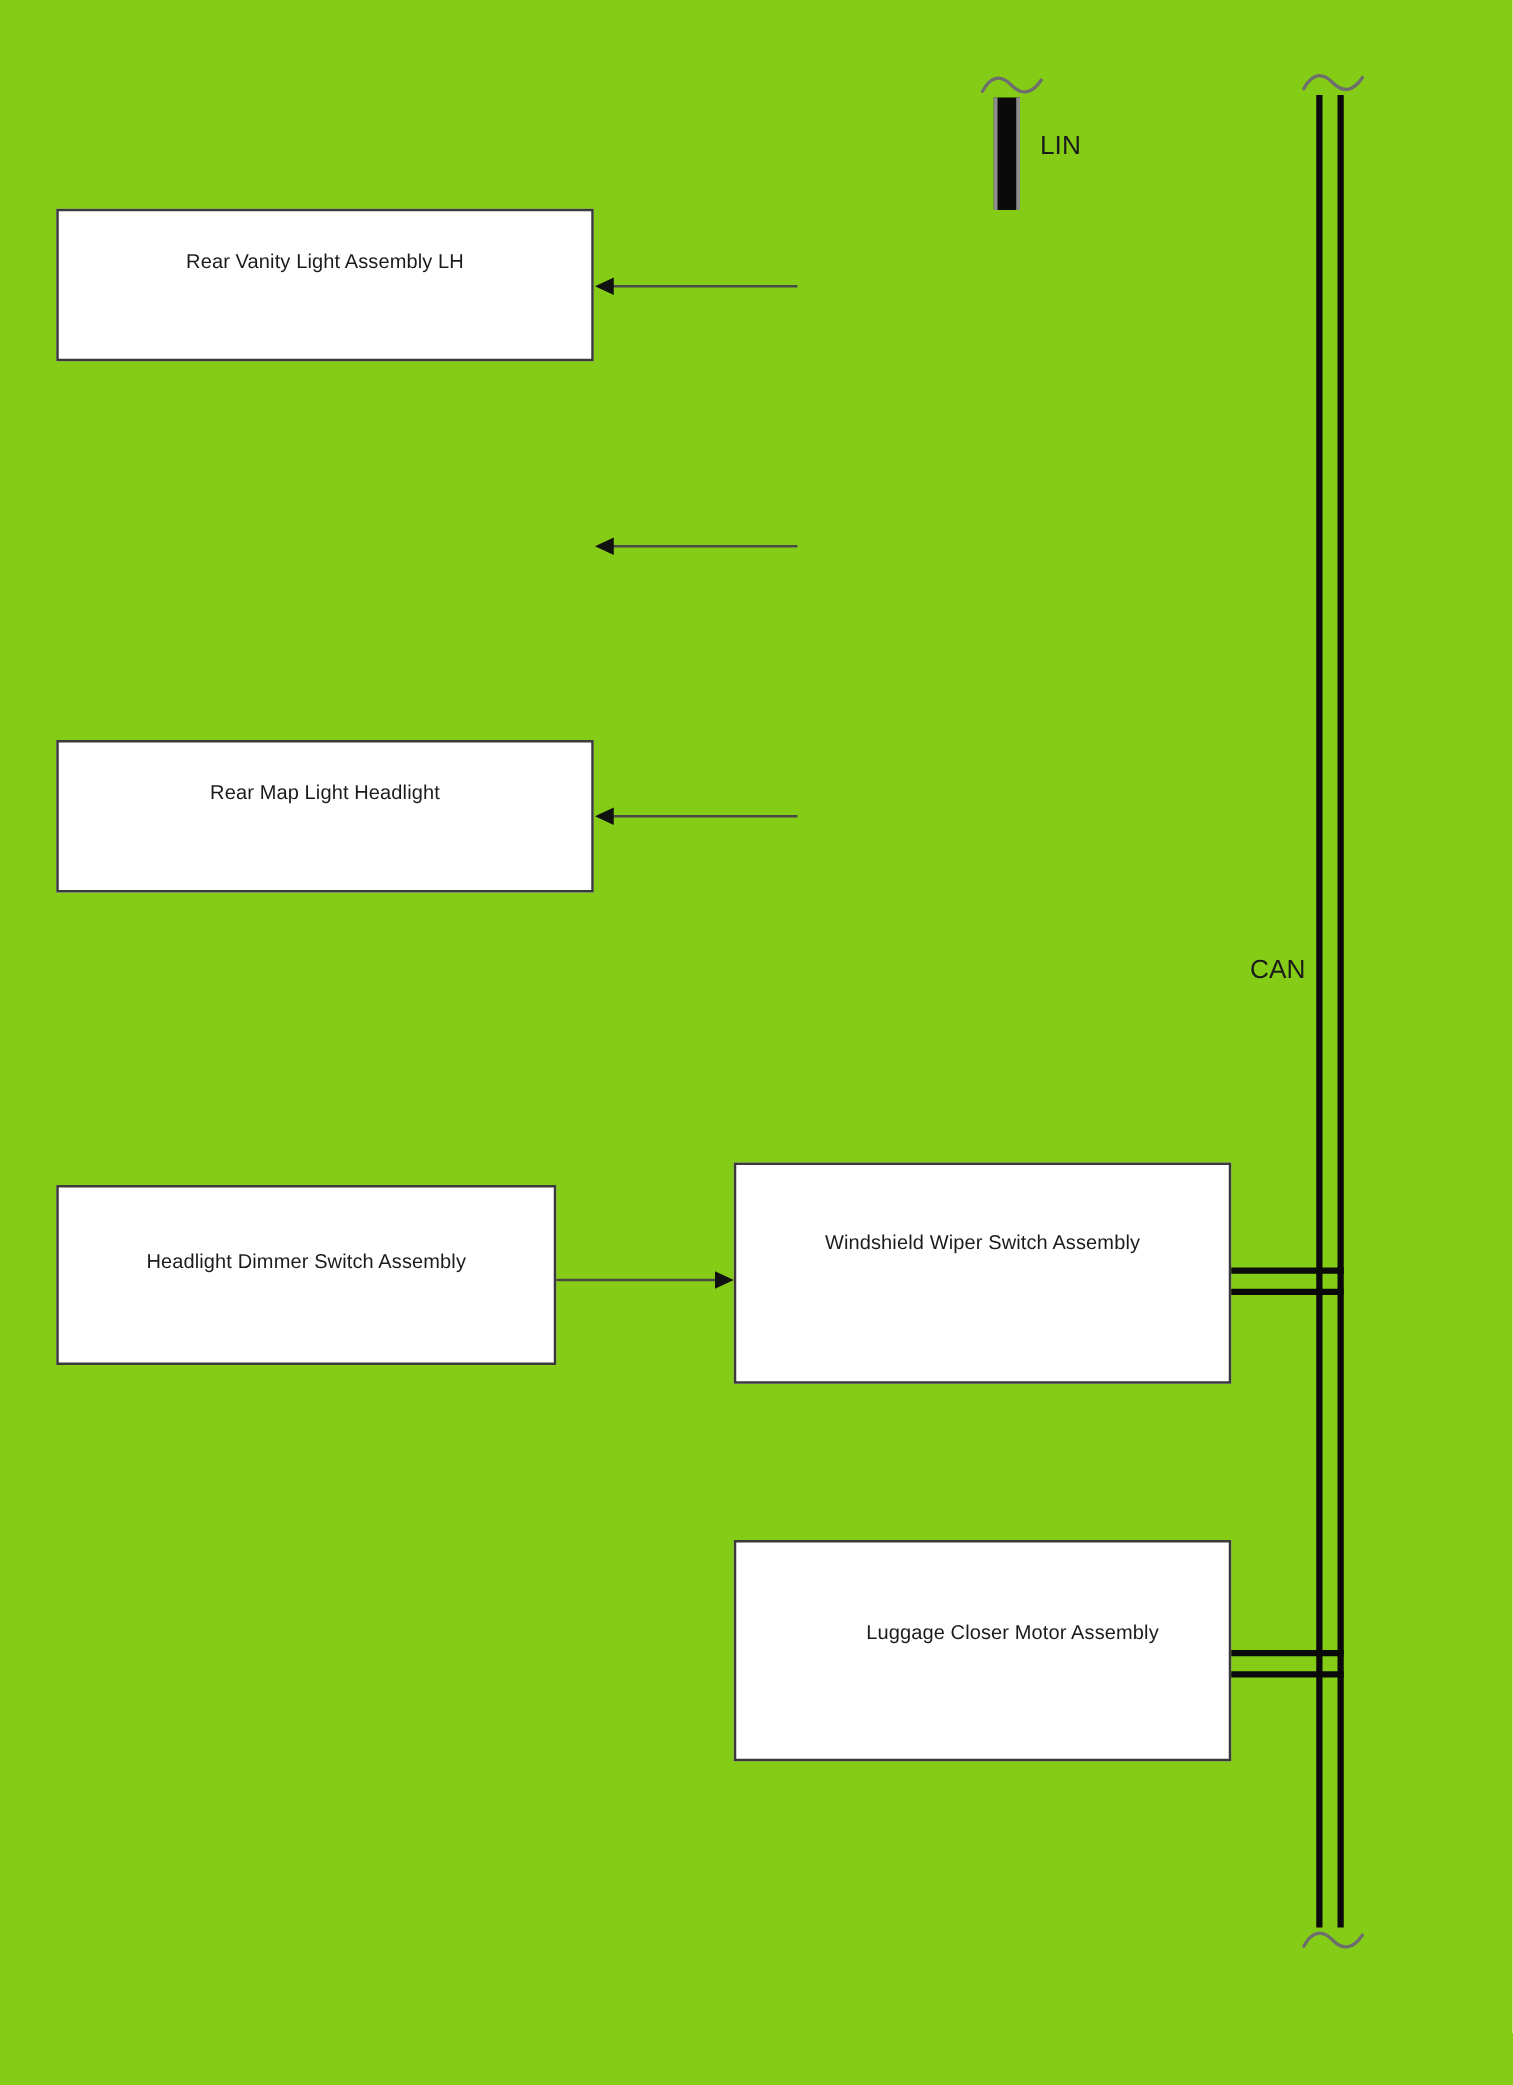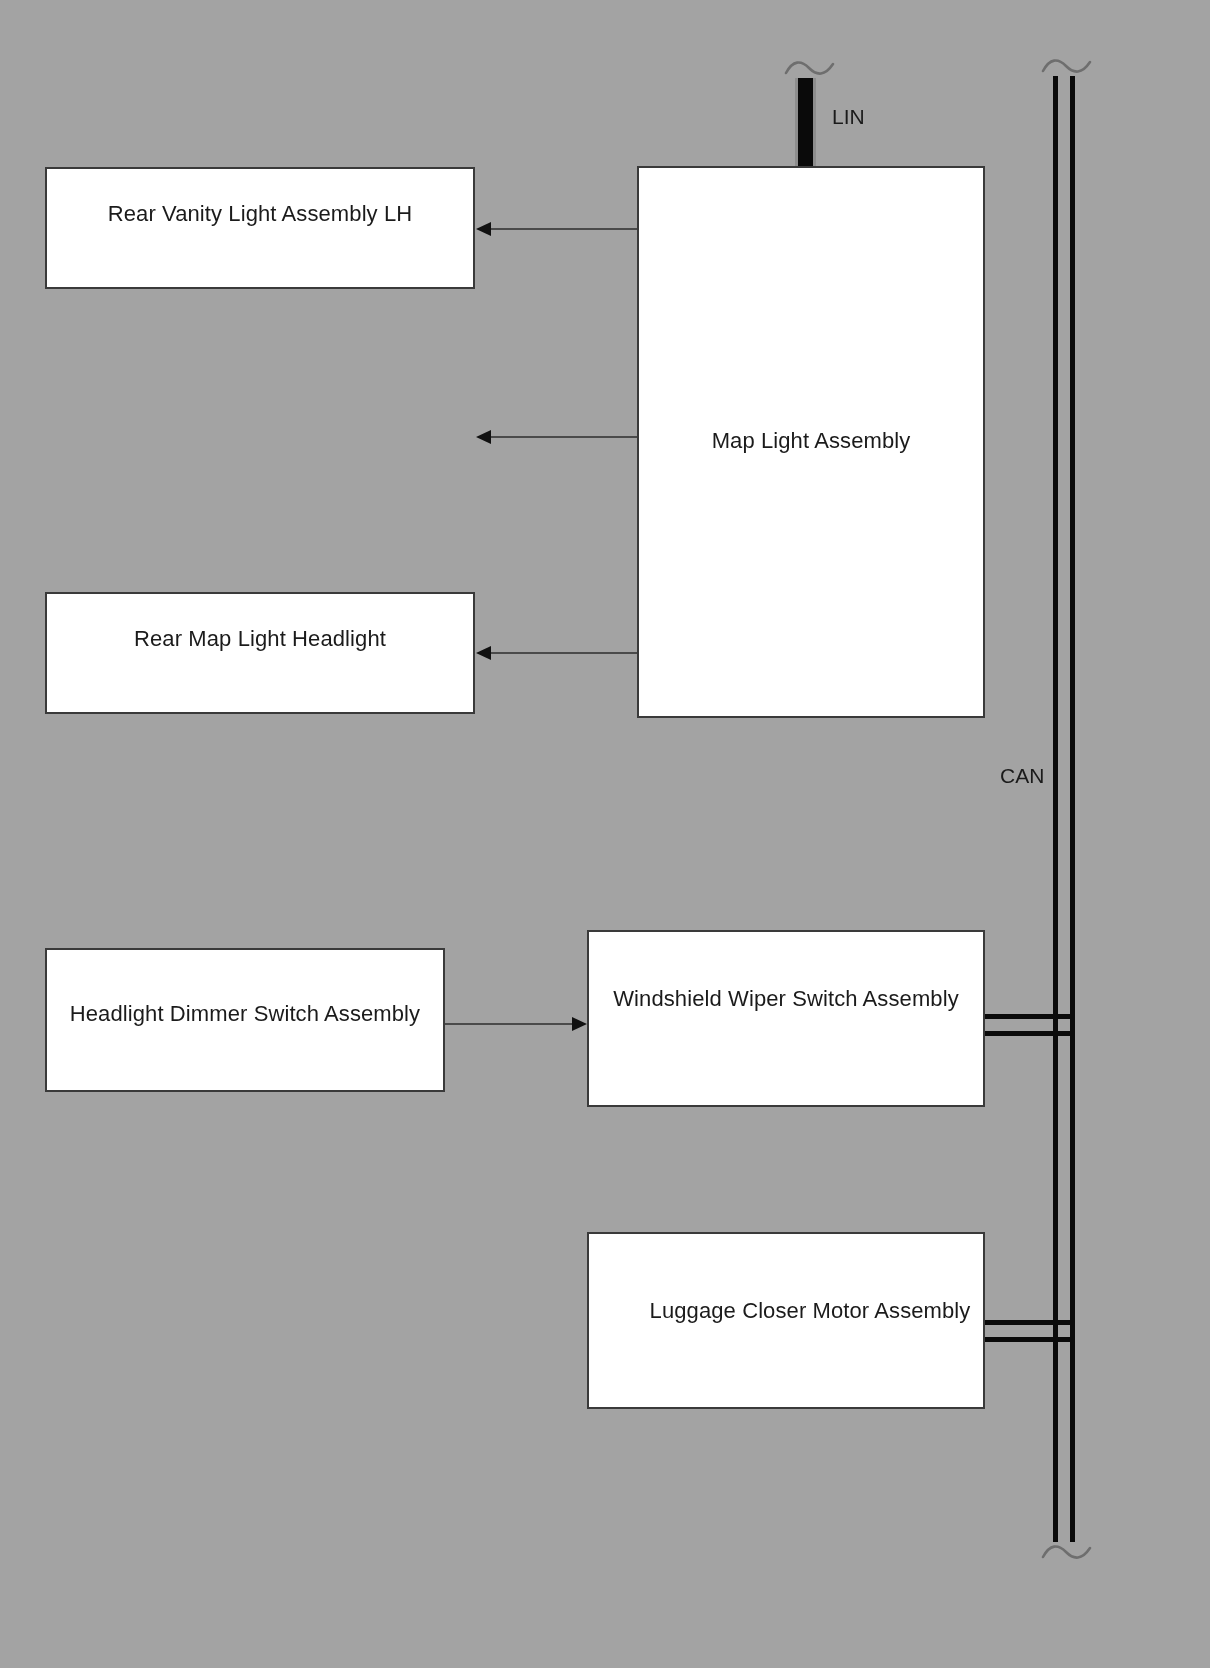--- a/index.html
+++ b/index.html
@@ -8,37 +8,37 @@
     padding: 0;
     background: #ffffff;
   }
   body {
     font-family: "Liberation Sans", sans-serif;
   }
   #canvas {
     position: relative;
     width: 1210px;
     height: 1668px;
-    background: #a3a3a3;
+    background: #84cc16;
     overflow: hidden;
   }
 
   
   .node {
     position: absolute;
     box-sizing: border-box;
     background: #ffffff;
     border: 2px solid #3a3a3a;
   }
   .node-label {
     position: absolute;
     left: 0;
     right: 0;
     text-align: center;
-    font-size: 22px;
+    font-size: 16px;
     color: #1b1b1b;
     letter-spacing: 0.1px;
     white-space: nowrap;
   }
 
   
   .hline {
     position: absolute;
     height: 0;
     border-top: 2px solid #4a4a4a;
@@ -124,23 +124,20 @@
 
   <div class="hline" style="left:485px; top:436px; width:153px;"></div>
   <div class="arrow-left" style="left:476px; top:430px;"></div>
 
   <div class="node" style="left:45px; top:592px; width:430px; height:122px;">
     <div class="node-label" style="top:32px;">Rear Map Light Headlight</div>
   </div>
   <div class="hline" style="left:485px; top:652px; width:153px;"></div>
   <div class="arrow-left" style="left:476px; top:646px;"></div>
 
-  <div class="node" style="left:637px; top:166px; width:348px; height:552px;">
-    <div class="node-label" style="top:260px;">Map Light Assembly</div>
-  </div>
 
   <div class="node" style="left:45px; top:948px; width:400px; height:144px;">
     <div class="node-label" style="top:51px;">Headlight Dimmer Switch Assembly</div>
   </div>
   <div class="hline" style="left:445px; top:1023px; width:133px;"></div>
   <div class="arrow-right" style="left:572px; top:1017px;"></div>
 
   <div class="node" style="left:587px; top:930px; width:398px; height:177px;">
     <div class="node-label" style="top:54px;">Windshield Wiper Switch Assembly</div>
   </div>

